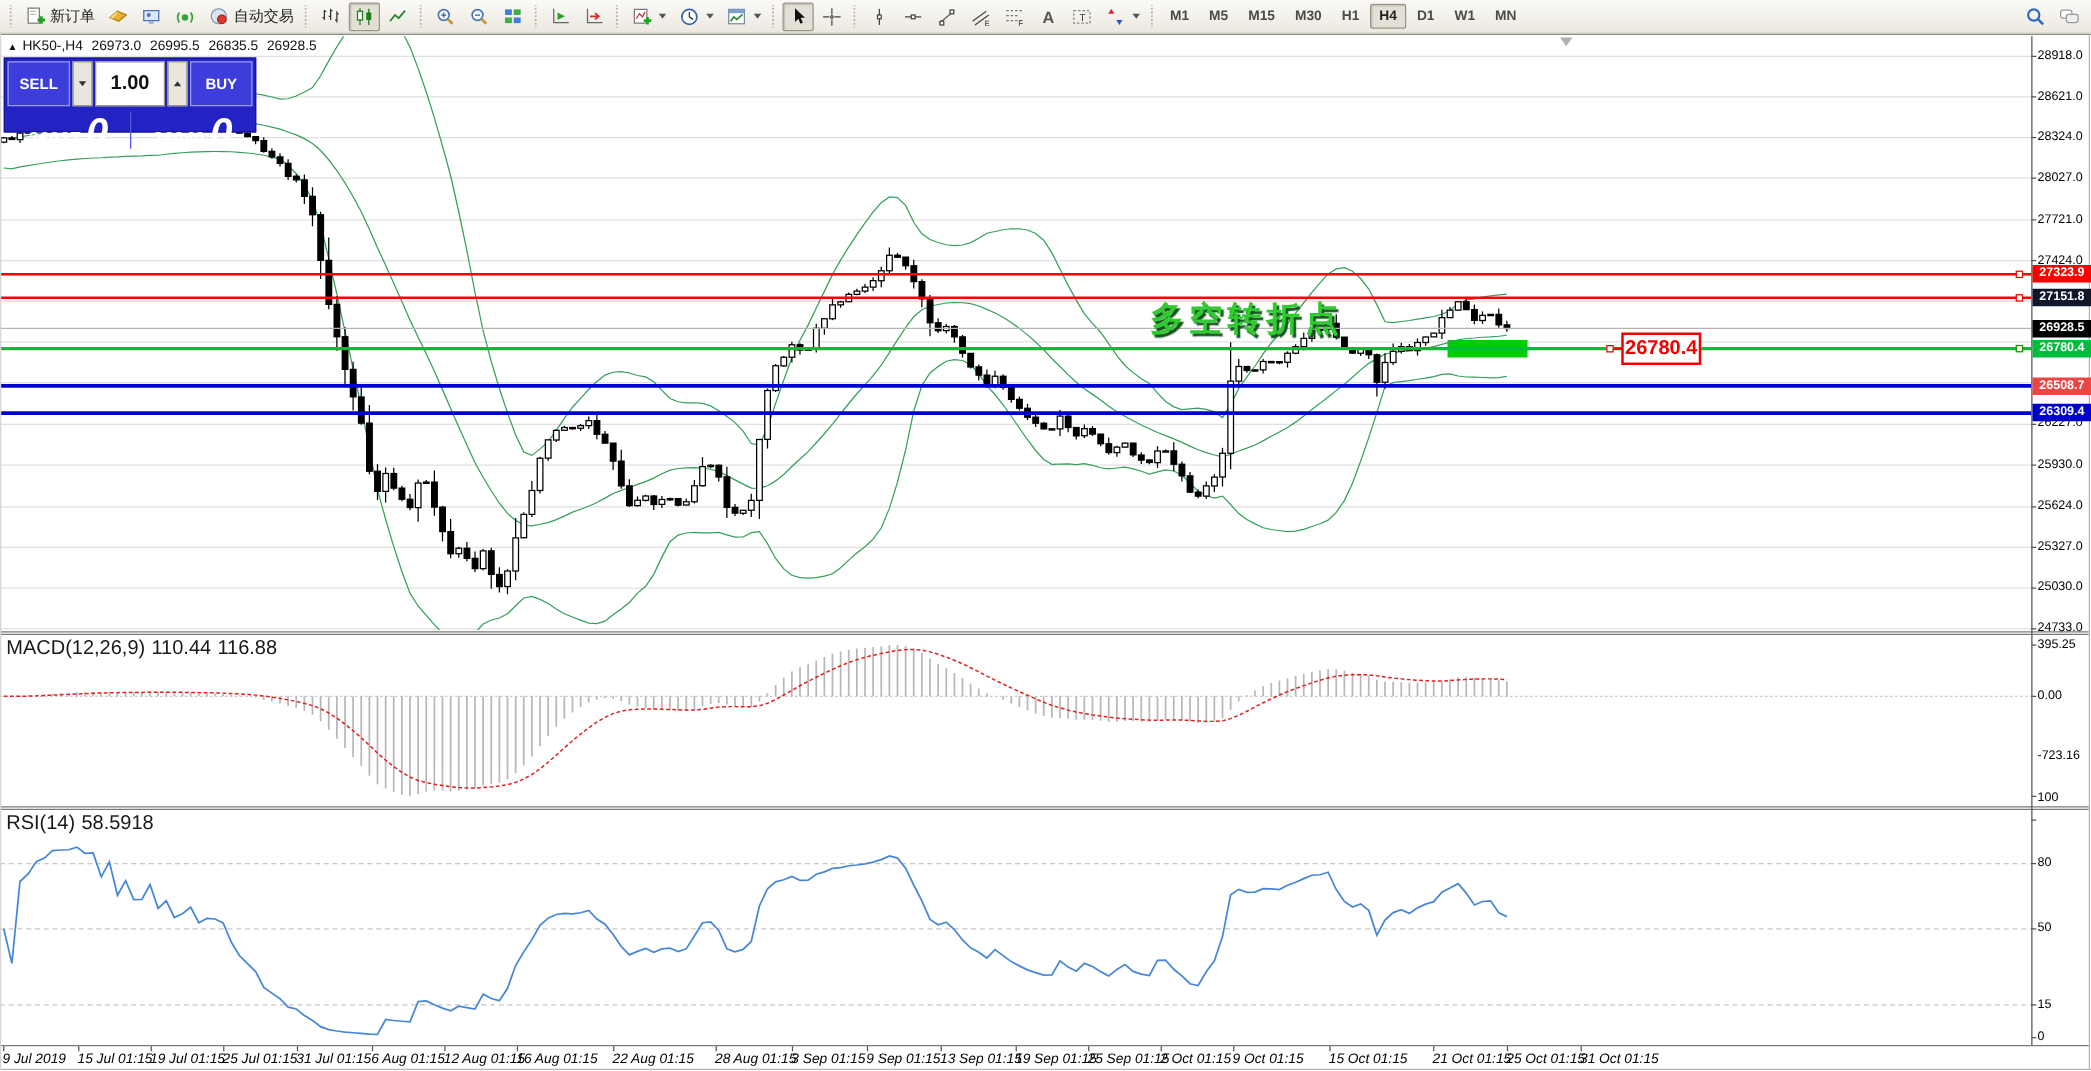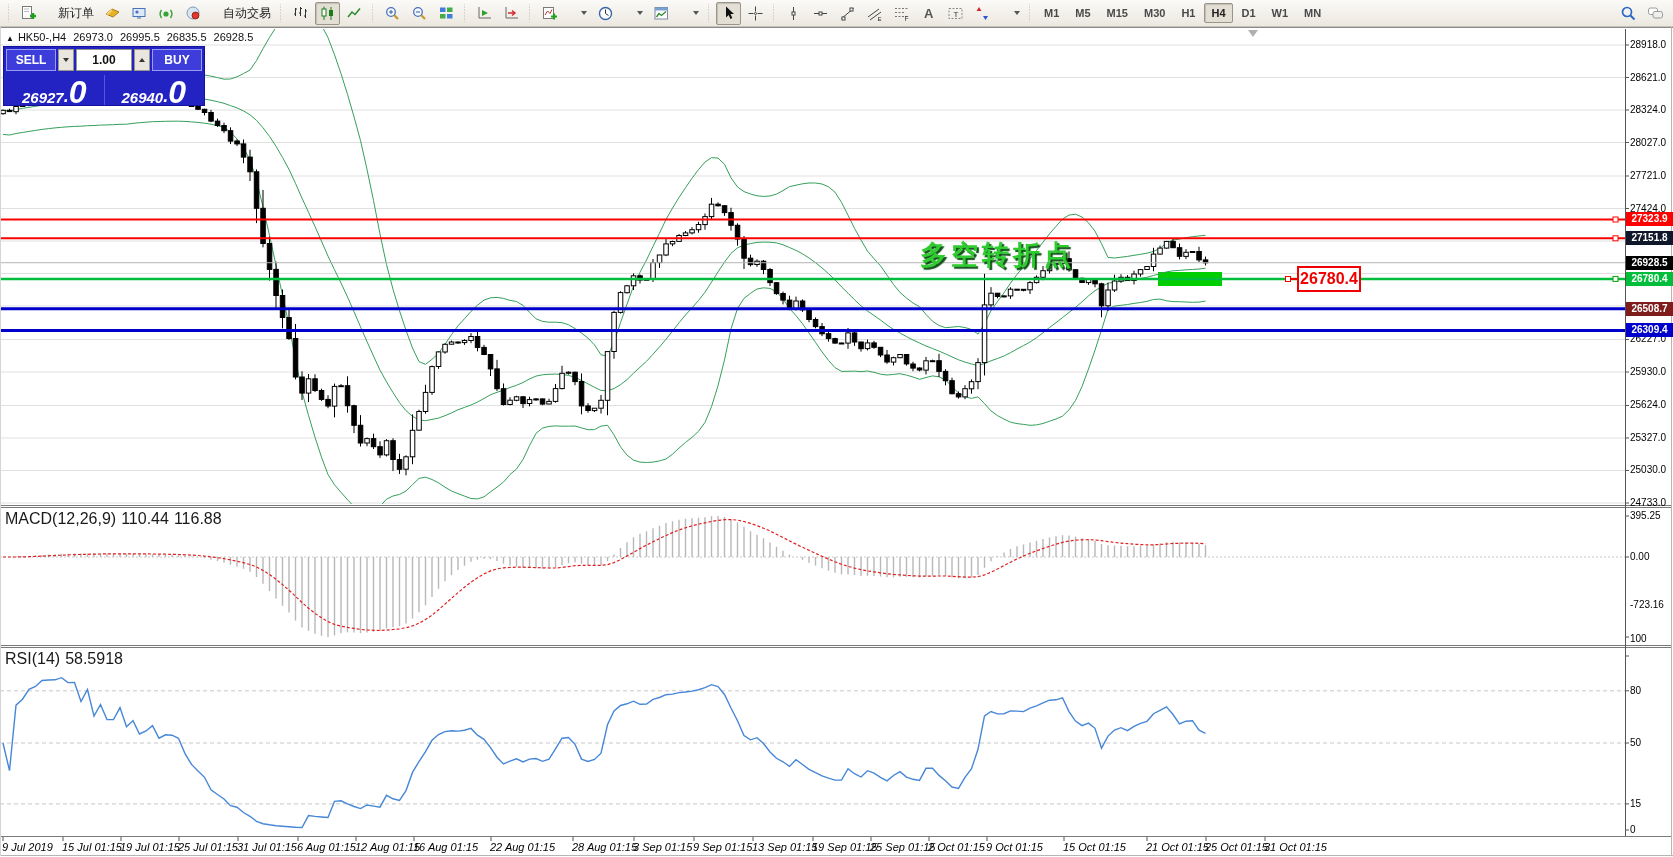--- a/index.html
+++ b/index.html
@@ -5,48 +5,48 @@
   html,body{margin:0;padding:0;background:#fff;}
   #screen{position:relative;width:1673px;height:857px;overflow:hidden;background:#fff;
           font-family:"Liberation Sans",sans-serif;}
   
   #toolbar{position:absolute;left:0;top:0;width:1673px;height:27px;
     background:linear-gradient(#fbfaf8,#ece8e0);border-bottom:1px solid #c8c3b8;
     display:flex;align-items:center;box-sizing:border-box;padding:0 4px;z-index:30;}
   .tb-grip{width:5px;height:18px;margin:0 4px 0 2px;
     background-image:radial-gradient(circle,#b9b4a8 35%,transparent 36%);
     background-size:3px 3px;background-repeat:repeat-y;background-position:center;}
-  .tb-btn{display:flex;align-items:center;gap:21px;padding:2px 3px;margin:0 1px;
+  .tb-btn{display:flex;align-items:center;gap:3px;padding:2px 3px;margin:0 1px;
     border:1px solid transparent;border-radius:2px;cursor:default;white-space:nowrap;}
   .tb-btn.pressed{background:#e4dfd4;border:1px solid #9a948a;
     box-shadow:inset 1px 1px 1px rgba(0,0,0,.15);}
   .tb-btn .lbl{font-size:12px;color:#222;}
   .caret{width:0;height:0;border-left:3.5px solid transparent;border-right:3.5px solid transparent;
     border-top:4px solid #555;margin-left:2px;}
   .tf-btn{font-size:11px;font-weight:bold;color:#4a4a4a;padding:3px 6px;margin:0 1px;
     border:1px solid transparent;border-radius:2px;}
   .tf-btn.pressed{background:#e4dfd4;border:1px solid #9a948a;color:#222;
     box-shadow:inset 1px 1px 1px rgba(0,0,0,.15);}
   .tb-spring{flex:1;}
   
   #chart-svg{position:absolute;left:0;top:0;}
   .chart-header{position:absolute;left:6px;top:31px;font-size:11px;font-weight:normal;color:#111;z-index:5;}
   .chart-header span{margin-right:7px;}
   .chart-header .tri{font-size:8px;margin-right:4px;}
   
   .trade-panel{position:absolute;left:3px;top:46px;width:202px;height:60px;
     background:#2323c4;border:1px solid #12129a;box-sizing:border-box;padding:2px;z-index:10;}
-  .tp-row1{display:flex;height:22px;gap:2px;text-align:right;}
+  .tp-row1{display:flex;height:36px;gap:2px;text-align:right;}
   .tp-btn{width:48px;background:#3d3ddc;border:1px solid #9a9af0;color:#fff;
     font-size:12px;font-weight:bold;display:flex;align-items:center;justify-content:center;}
   .tp-spin{width:14px;background:#e9e6df;border:1px solid #9a958a;display:flex;
     align-items:center;justify-content:center;}
   .car-up{width:0;height:0;border-left:3.5px solid transparent;border-right:3.5px solid transparent;border-bottom:4px solid #333;}
   .car-dn{width:0;height:0;border-left:3.5px solid transparent;border-right:3.5px solid transparent;border-top:4px solid #333;}
-  .tp-vol{flex:1;background:#fff;border:1px solid #9a958a;color:#111;font-size:12px;
+  .tp-vol{flex:1;background:#fff;border:1px solid #9a958a;color:#111;font-size:16px;
     display:flex;align-items:center;justify-content:center;font-weight:bold;}
   .tp-row2{display:flex;height:34px;margin-top:2px;font-style:italic;}
   .tp-price{flex:1;color:#fff;display:flex;align-items:flex-end;justify-content:center;padding-bottom:2px;}
   .tp-div{width:1px;background:#5555dd;margin:2px 1px;}
   .pm{font-size:15px;font-weight:bold;line-height:1;}
   .pd{font-size:18px;font-weight:bold;line-height:1;}
   .pb{font-size:32px;font-weight:bold;line-height:.82;}
   
   .ind-label{position:absolute;left:5px;font-size:16px;color:#1a1a1a;z-index:5;}
   .ind-label span{margin-right:5px;}
@@ -988,21 +988,21 @@
       <div class="pl tick" style="top: 202px;">27424.0</div>
       <div class="pl tick" style="top: 332px;">26227.0</div>
       <div class="pl tick" style="top: 365px;">25930.0</div>
       <div class="pl tick" style="top: 398px;">25624.0</div>
       <div class="pl tick" style="top: 431px;">25327.0</div>
       <div class="pl tick" style="top: 463px;">25030.0</div>
       <div class="pl tick" style="top: 496px;">24733.0</div>
       <div class="pl box" style="top: 212px; background: rgb(255, 0, 0);">27323.9</div>
       <div class="pl box" style="top: 231px; background: #0f172a;">27151.8</div>
       <div class="pl box" style="top: 272px; background: rgb(0, 190, 60);">26780.4</div>
-      <div class="pl box" style="top: 302px; background: #7f1d1d;">26508.7</div>
+      <div class="pl box" style="top: 302px; background: #ef4444;">26508.7</div>
       <div class="pl box" style="top: 323px; background: rgb(0, 0, 204);">26309.4</div>
       <div class="pl box" style="top: 256px; background: rgb(0, 0, 0);">26928.5</div>
       <div class="pl tick" style="top: 509px;">395.25</div>
       <div class="pl tick" style="top: 550px;">0.00</div>
       <div class="pl tick" style="top: 598px;">-723.16</div>
       <div class="pl tick" style="top: 632px;">100</div>
       <div class="pl tick" style="top: 684px;">80</div>
       <div class="pl tick" style="top: 736px;">50</div>
       <div class="pl tick" style="top: 797px;">15</div>
       <div class="pl tick" style="top: 823px;">0</div>

